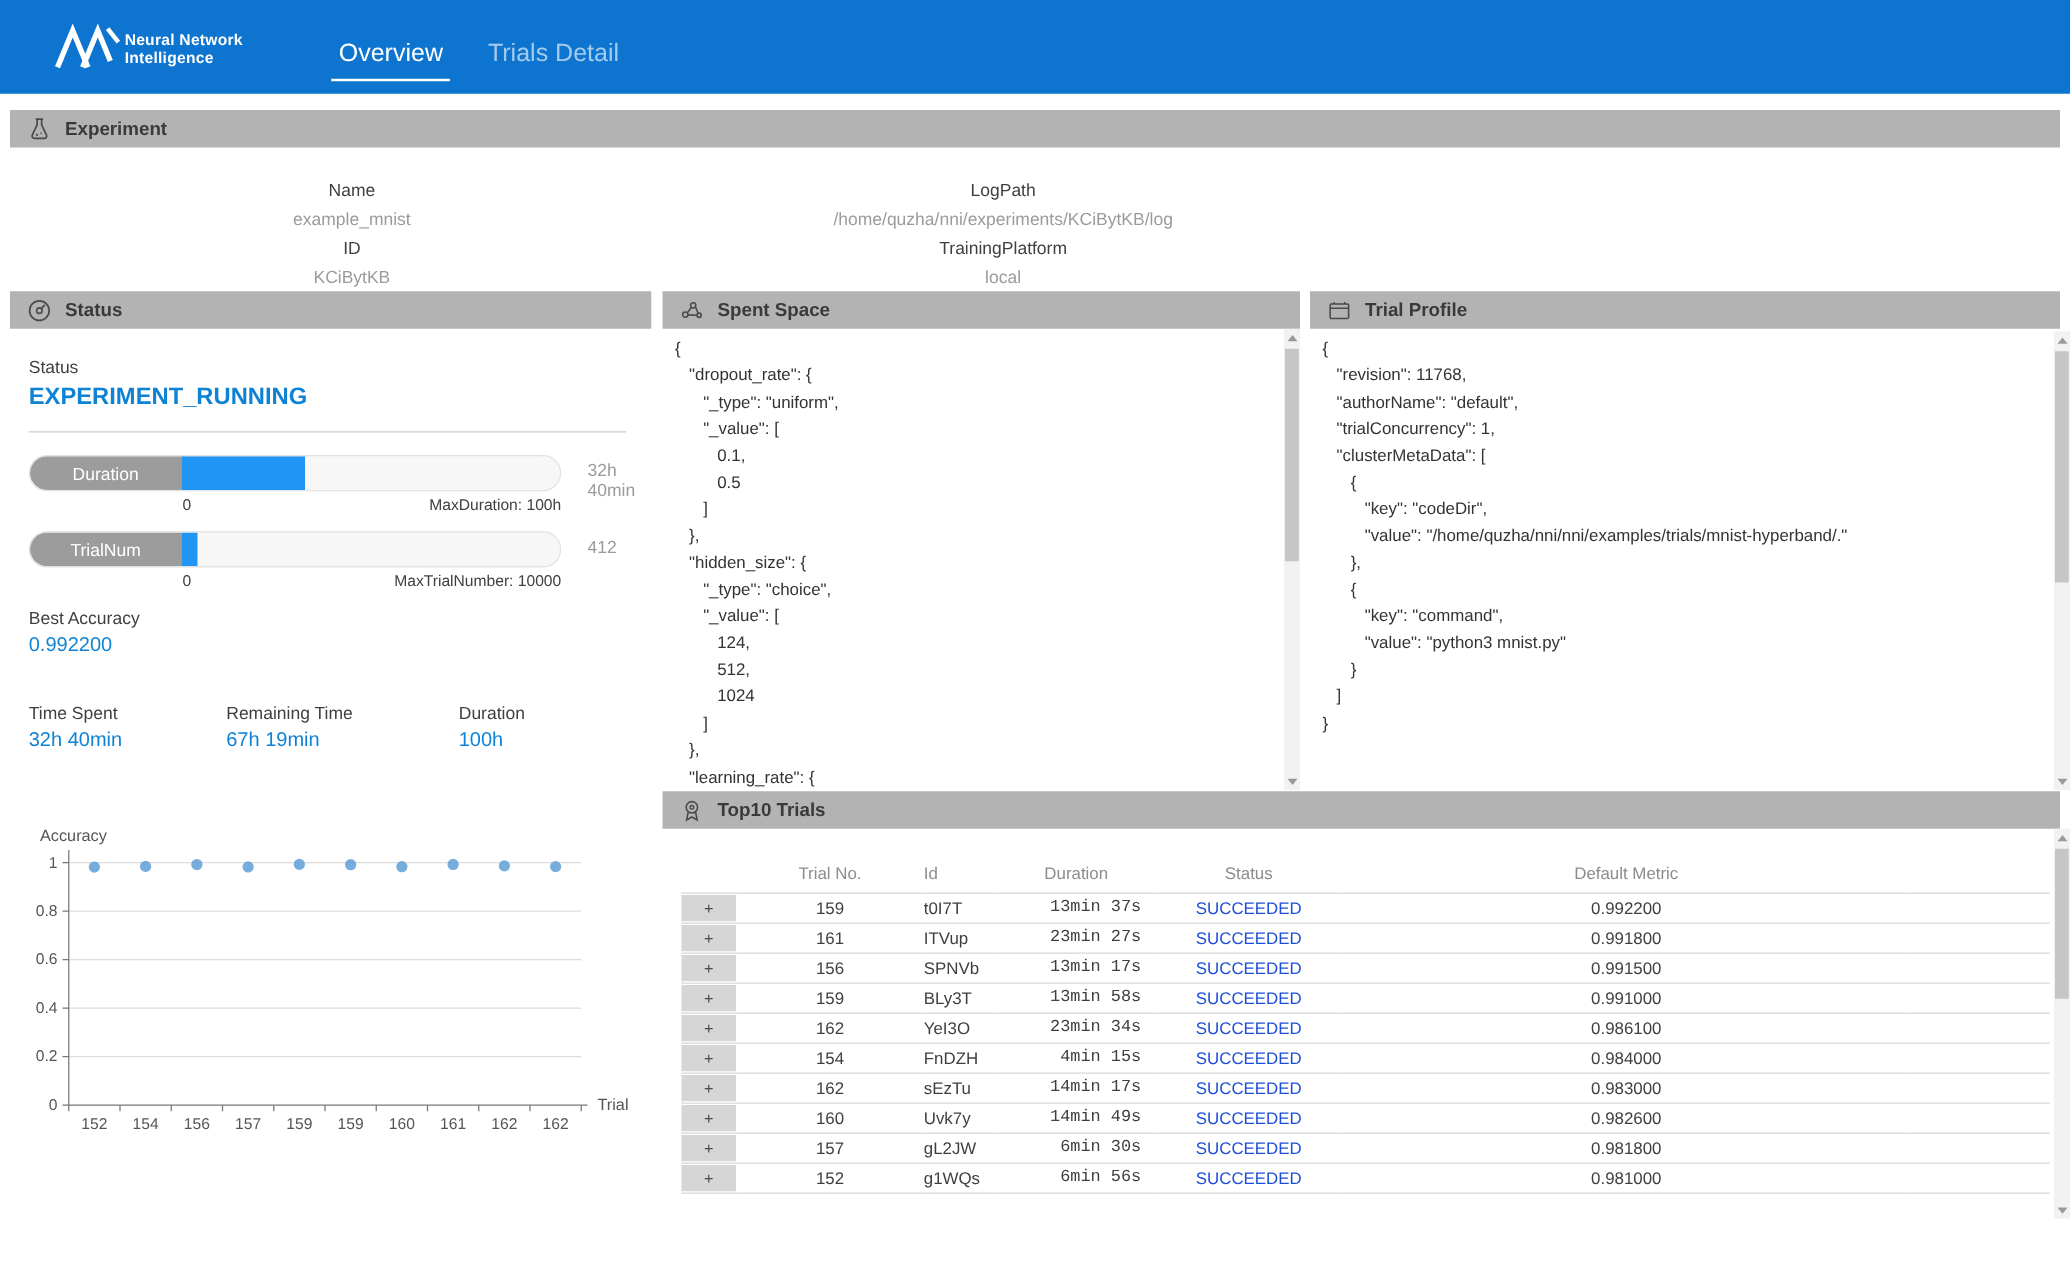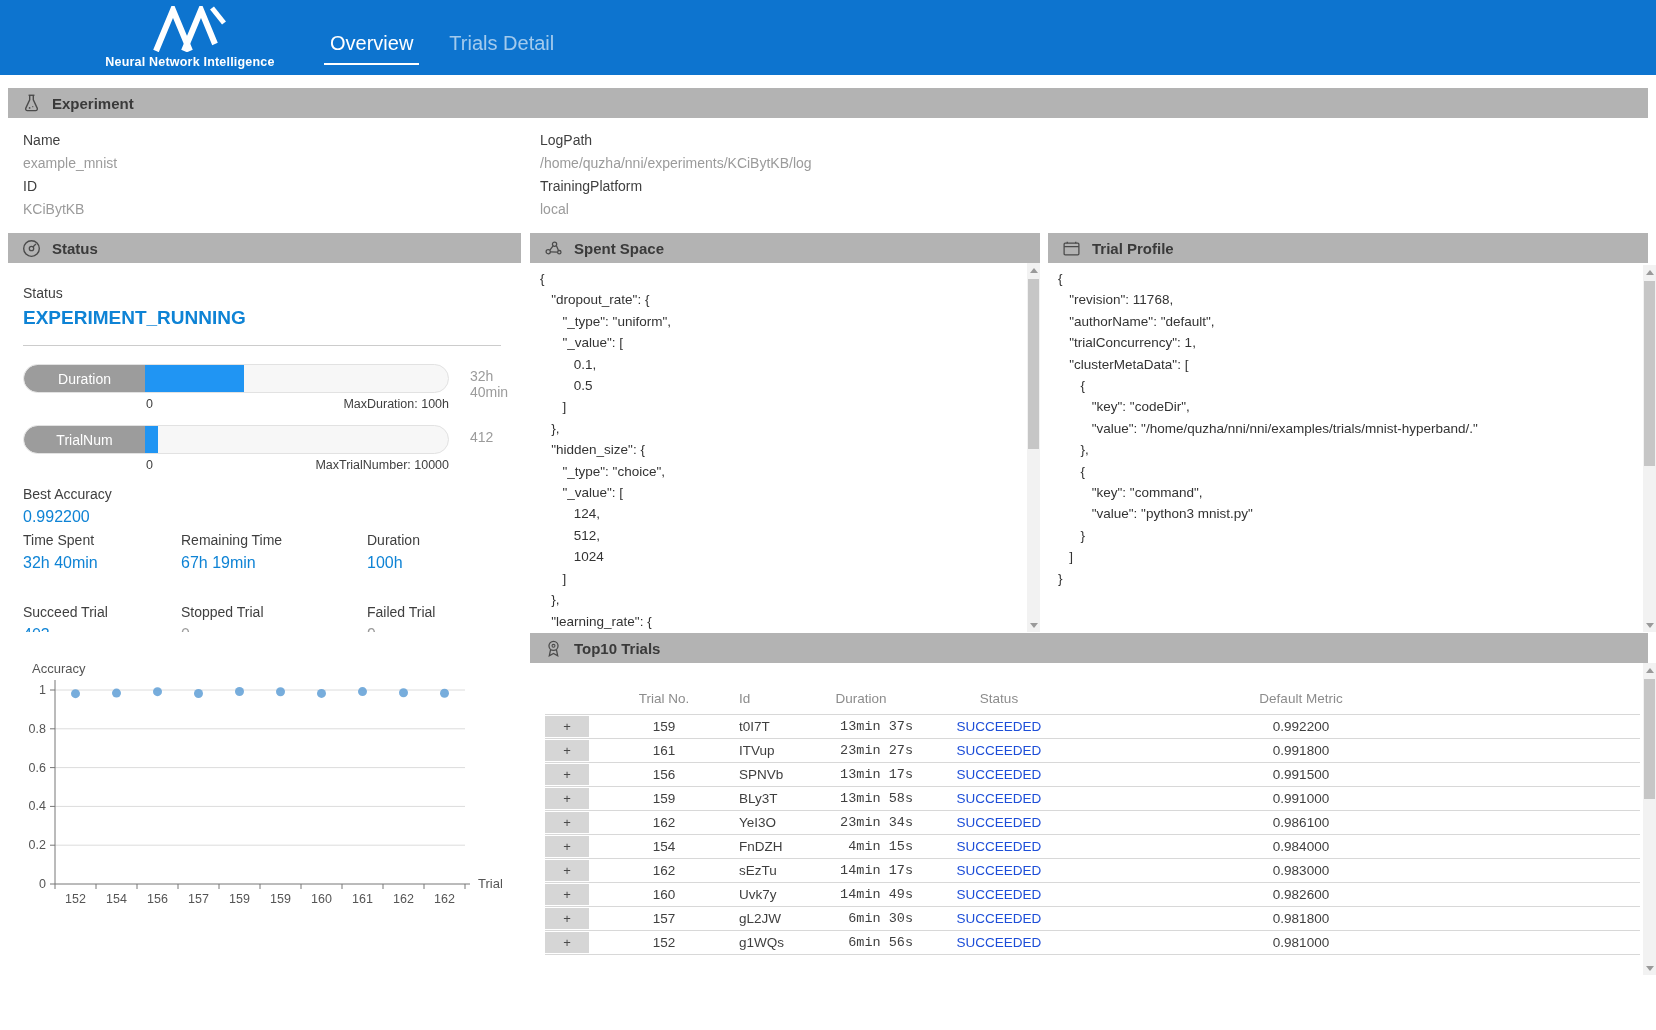--- a/index.html
+++ b/index.html
@@ -2,36 +2,36 @@
 <html><head>
 <meta charset="utf-8">
 <style>
   * { margin:0; padding:0; box-sizing:border-box; }
   html,body { background:#fff; }
   body { font-family:"Liberation Sans","DejaVu Sans",sans-serif; color:#3f3f3f; }
   .app { position:relative; width:1656px; height:1030px; background:#fff; overflow:hidden; }
 
   
   .topbar { height:75px; background:#0d74cf; display:flex; align-items:stretch; }
-  .brand { margin-left:100px; display:flex; flex-direction:column; justify-content:center; align-items:center; width:180px; }
+  .brand { margin-left:41px; display:flex; flex-direction:row; justify-content:center; align-items:center; width:180px; }
   .brand svg { display:block; }
   .brand-text { color:#fff; font-size:12.5px; font-weight:bold; margin-top:3px; letter-spacing:.2px; }
   .tabs { display:flex; align-items:flex-end; margin-left:32px; padding-bottom:10px; }
   .tab { color:rgba(255,255,255,.62); font-size:20px; padding:0 6px 8px 6px; margin:0 12px; cursor:pointer; border-bottom:2px solid transparent; }
   .tab.active { color:#fff; border-bottom:2px solid #fff; }
 
   
   .section-bar { height:30px; background:#b3b3b3; display:flex; align-items:center; padding-left:14px; }
   .section-bar .sec-icon { width:19px; height:19px; margin-right:11px; flex:0 0 auto; }
   .section-bar .sec-title { font-size:15px; font-weight:bold; color:#3a3a3a; }
 
   .exp-bar { position:absolute; left:8px; top:88px; width:1640px; }
 
   
-  .exp-info { position:absolute; left:8px; top:126px; width:1640px; display:grid; grid-template-columns:517px 525px 1fr; padding-left:15px; }
+  .exp-info { position:absolute; left:8px; top:138px; width:1640px; display:grid; grid-template-columns:517px 525px 1fr; padding-left:15px;text-align:center; }
   .field-label { font-size:14px; color:#3f3f3f; margin-top:6px; line-height:17px; }
   .field-value { font-size:14px; color:#9b9b9b; margin-top:6px; line-height:17px; }
 
   
   .panel { position:absolute; background:#fff; }
   .panel-body { position:relative; overflow:hidden; }
 
   .status-panel  { left:8px;    top:233px; width:513px;  height:399px; }
   .search-panel  { left:530px;  top:233px; width:510px;  height:399px; }
   .profile-panel { left:1048px; top:233px; width:600px;  height:399px; }
@@ -52,21 +52,21 @@
   .pbar-fillzone { position:absolute; left:121px; right:0; top:0; bottom:0; }
   .pbar-fill { height:100%; background:#2095f3; }
   .pbar-value { position:absolute; left:447px; top:4px; font-size:14px; color:#9b9b9b; }
   .pbar-sub { width:426px; display:flex; justify-content:space-between; padding-left:123px; font-size:12.5px; color:#3f3f3f; margin:4px 0 14px 0; }
 
   .best-acc { margin-top:12px; }
   .metric-label { font-size:14px; color:#3f3f3f; }
   .metric-value { font-size:16px; color:#0e83d5; margin-top:6px; }
   .metric-value.gray { color:#9b9b9b; }
 
-  .stats-grid { display:grid; grid-template-columns:158px 186px 1fr; margin-top:6px; row-gap:16px; }
+  .stats-grid { display:grid; grid-template-columns:158px 186px 1fr; margin-top:36px; row-gap:16px; }
   .stat-cell { margin-bottom:16px; }
 
   
   .json-body { padding:5px 0 0 10px; font-size:13.5px; color:#333; }
   .json-line { white-space:pre; line-height:21.4px; }
 
   
   .vscroll { position:absolute; top:0; right:0; width:13px; height:100%; background:#f2f2f2; }
   .sb-btn { position:absolute; left:0; width:13px; height:14px; display:flex; align-items:center; justify-content:center; cursor:pointer; }
   .sb-btn.up { top:0; } .sb-btn.down { bottom:0; }

